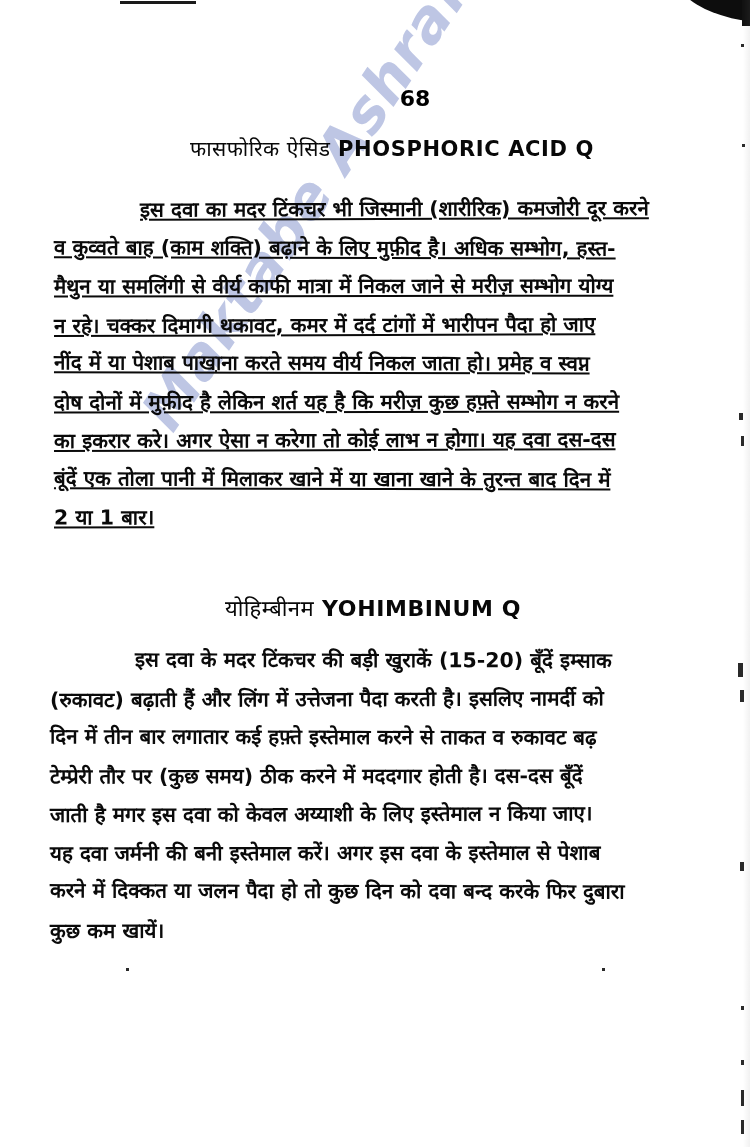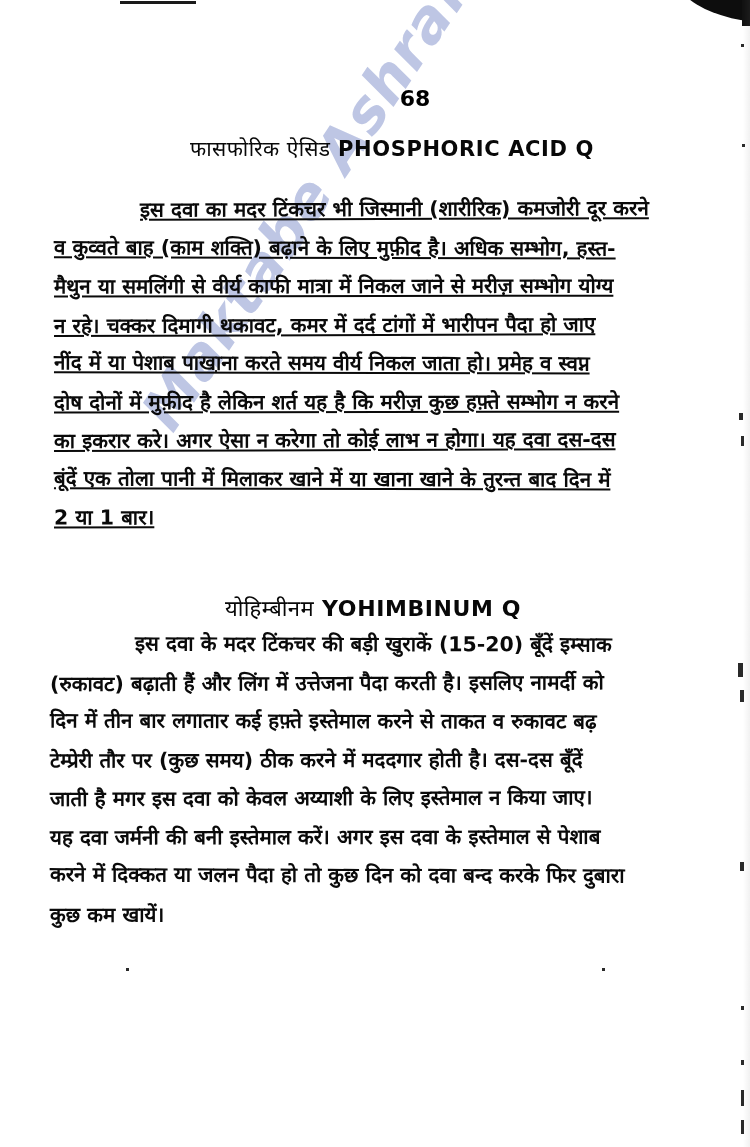--- a/index.html
+++ b/index.html
@@ -159,21 +159,21 @@
 
   
   #para-2 {
     top: 625px;
     left: 50px;
     width: 670px;
   }
   #para-2 .line { height: 38.5px; line-height: 38.5px; }
 
   .line.indent { padding-left: 86px; }
-  .line.indent2 { padding-left: 85px; }
+  .line.indent2 { padding-left: 85px; margin-top: 16px; }
 
   
   .line.sk1 { transform: rotate(-0.18deg); }
   .line.sk2 { transform: rotate(0.12deg); }
   .line.sk3 { transform: rotate(-0.09deg); }
 </style>
 </head>
 <body>
 
 <div id="page" style="background: rgb(255, 255, 255);">

